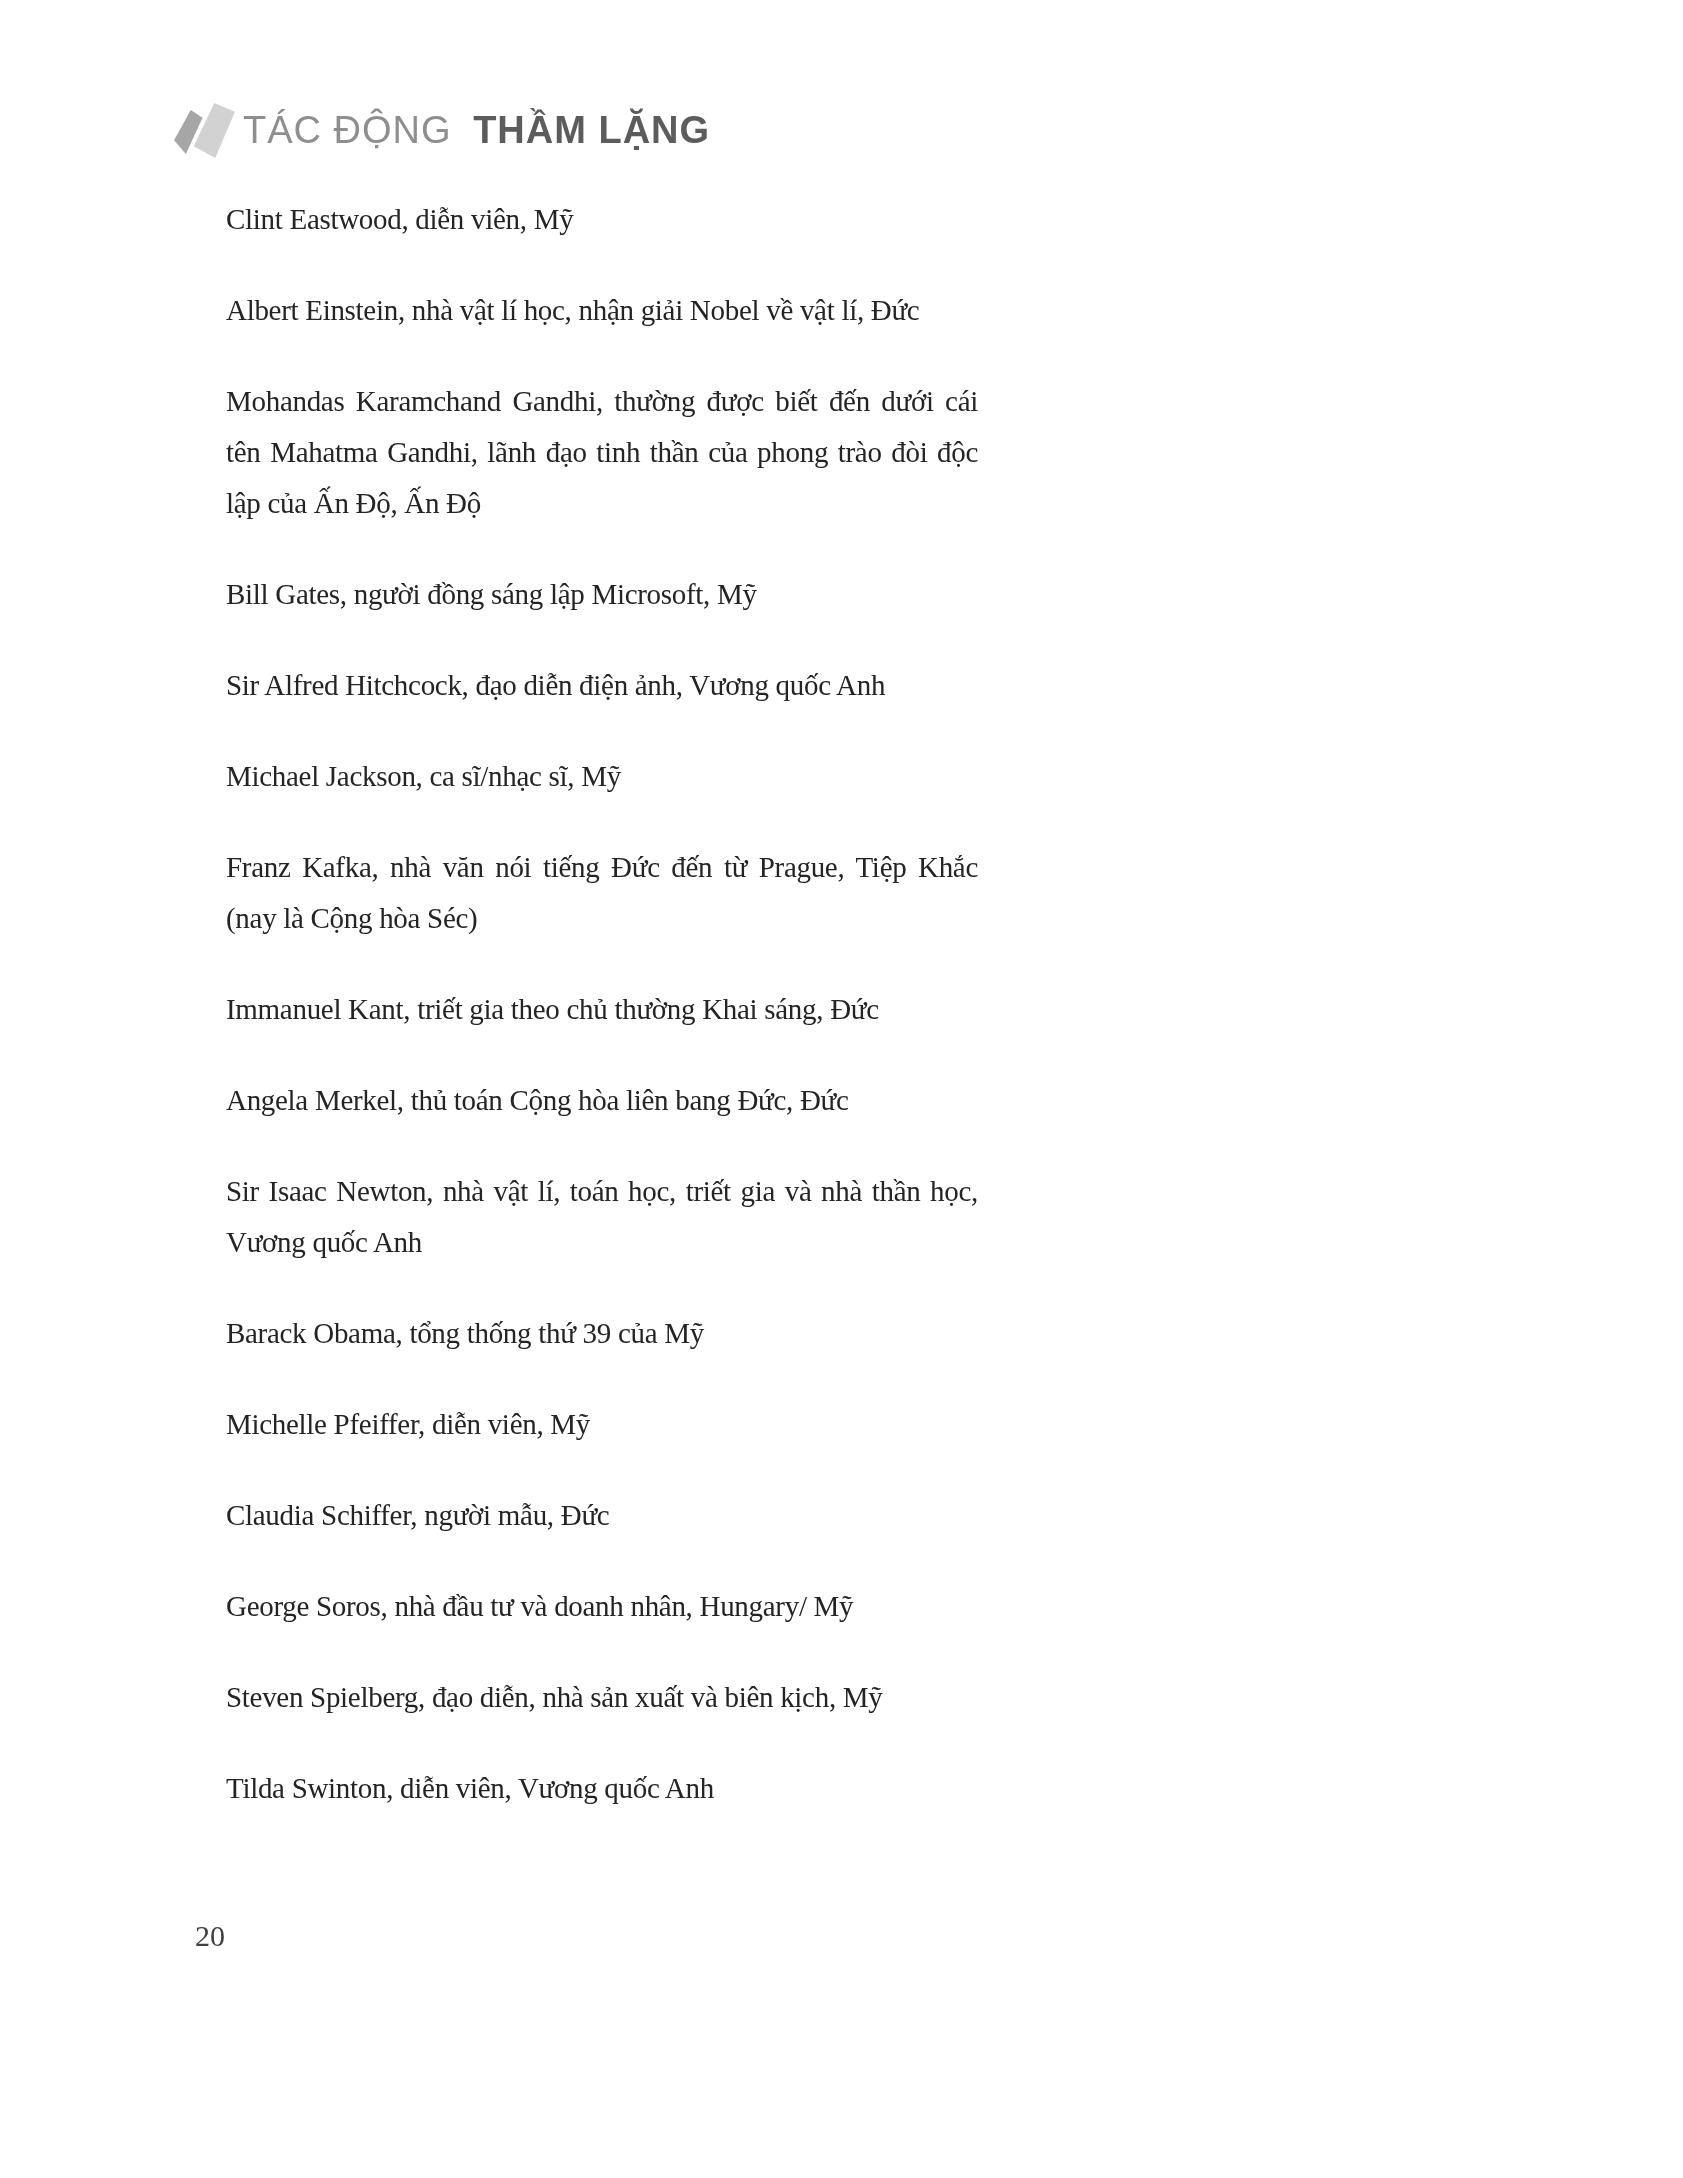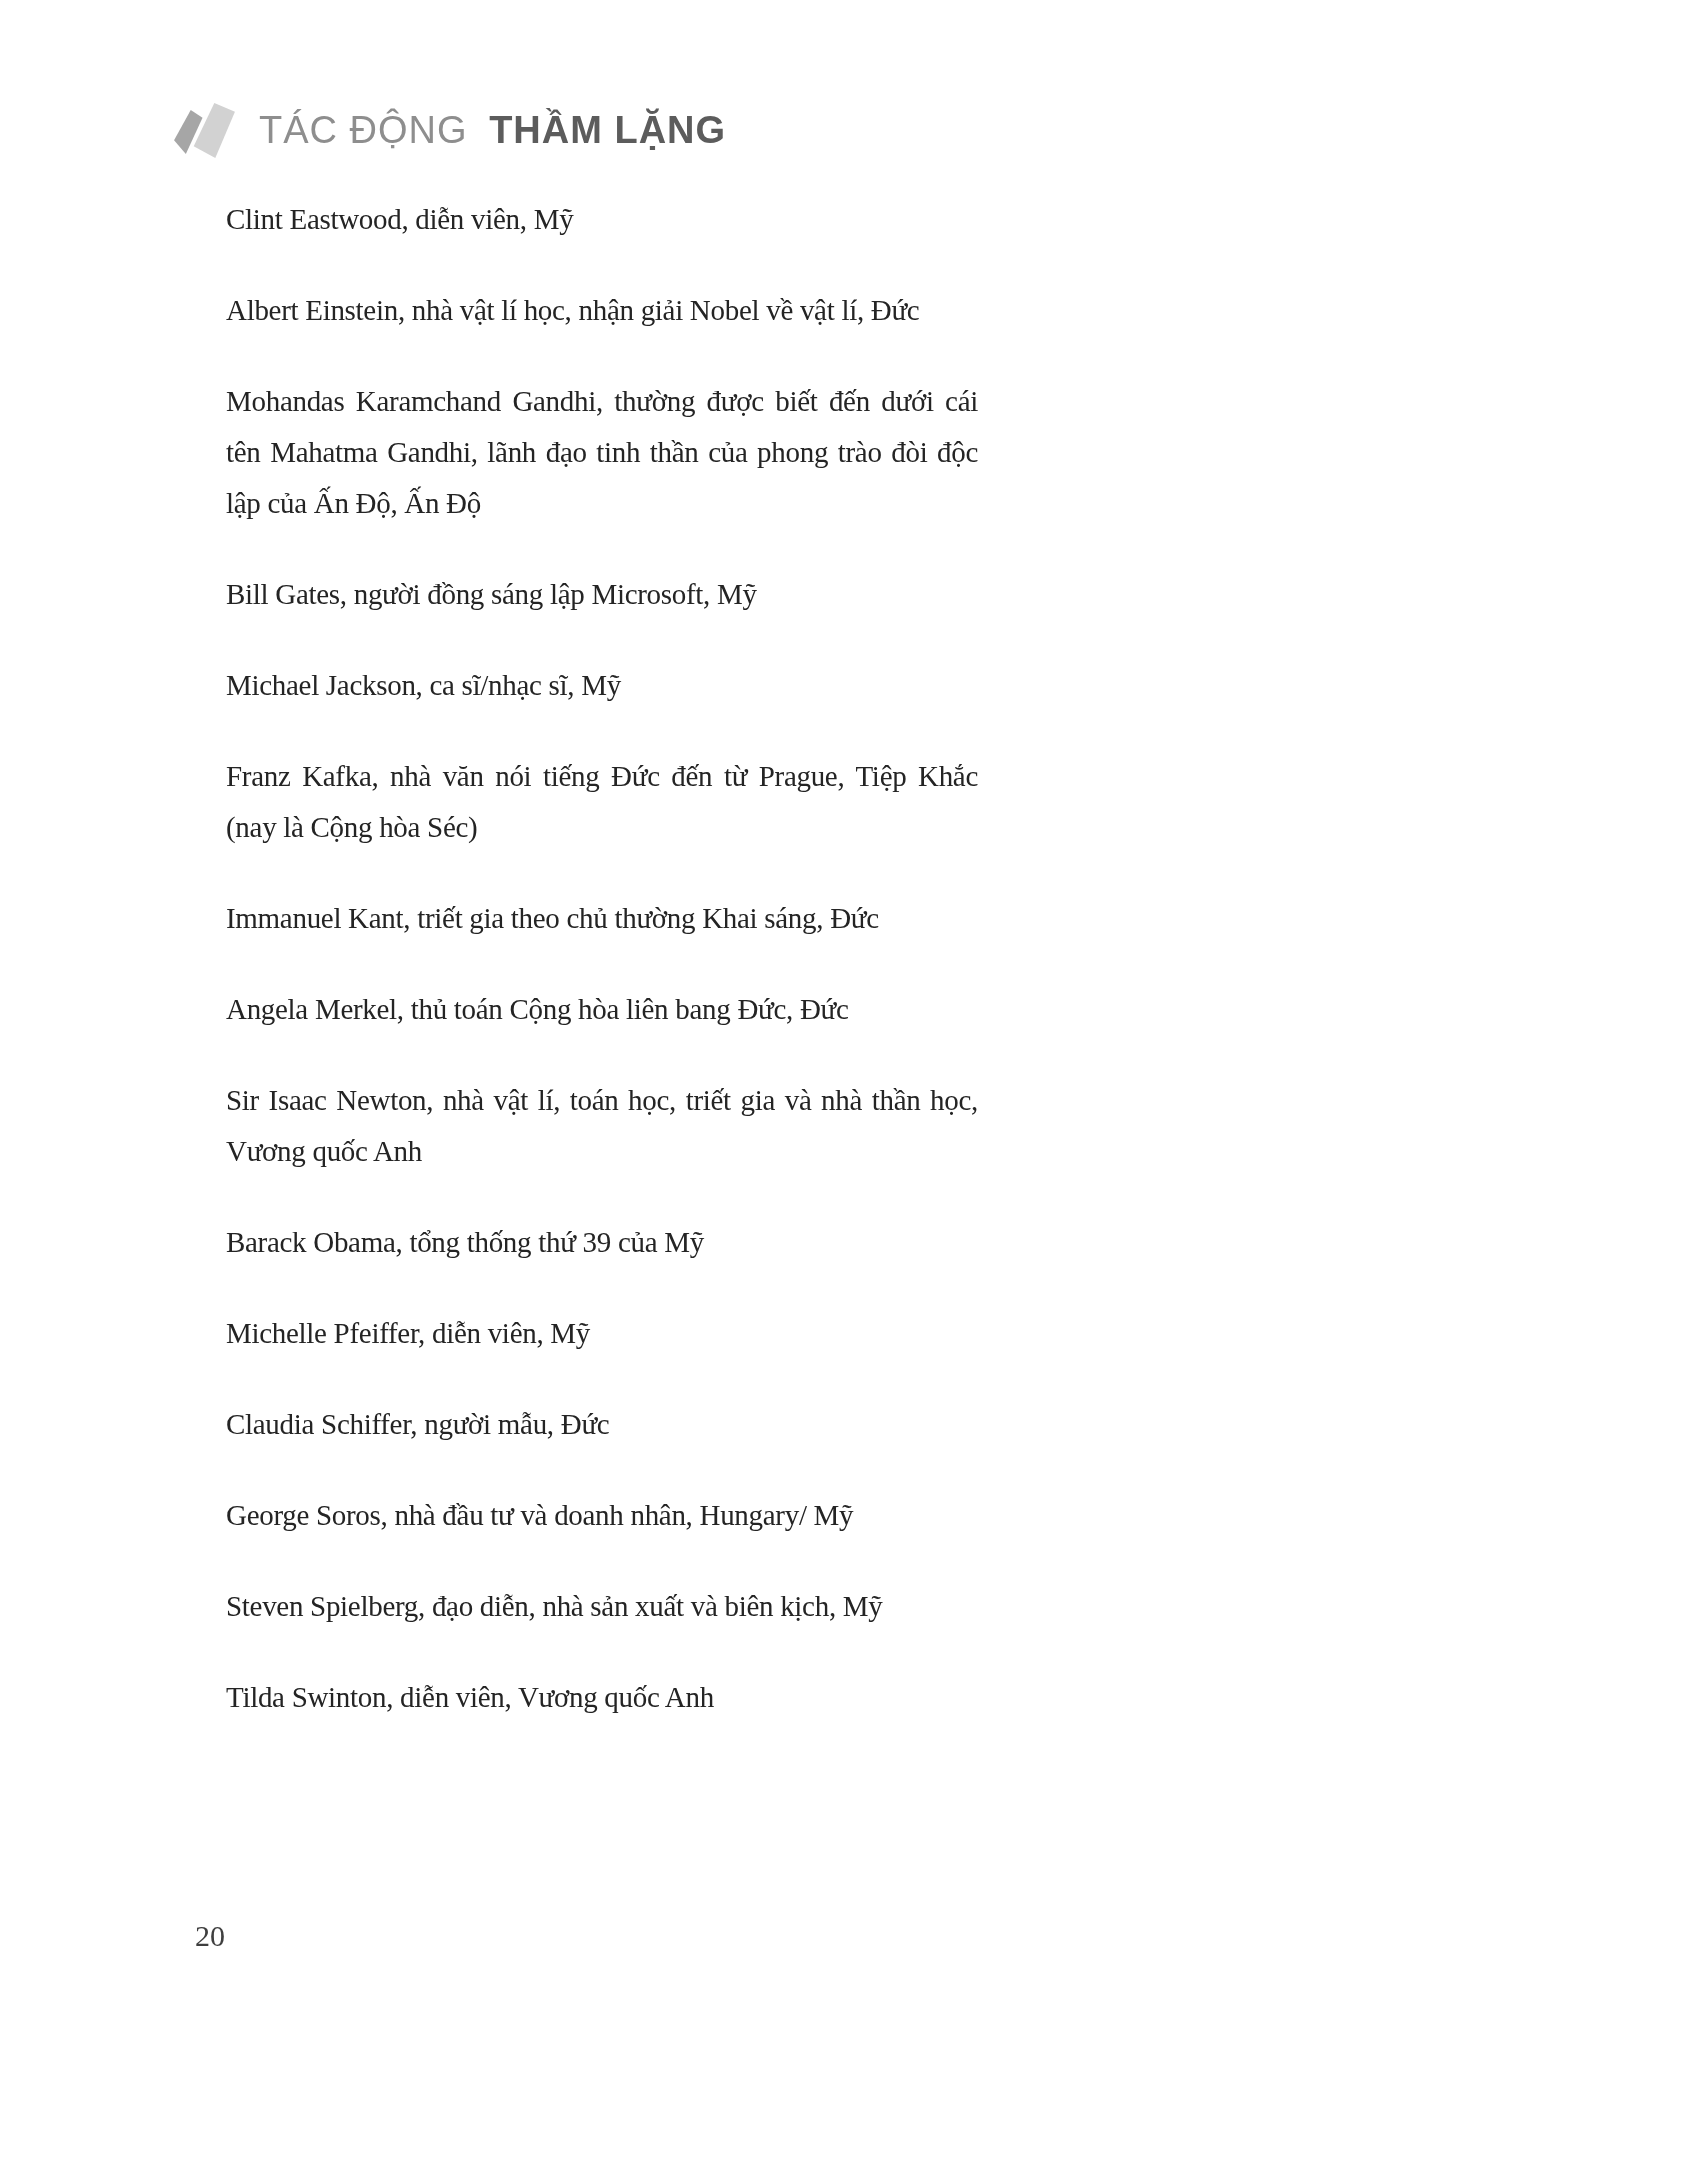--- a/index.html
+++ b/index.html
@@ -16,21 +16,21 @@
     font-family: "Liberation Serif", serif;
   }
 
   
   .header {
     position: absolute;
     left: 174px;
     top: 103px;
     display: flex;
     align-items: center;
-    gap: 24px;
+    gap: 8px;
   }
   .logo {
     width: 61px;
     height: 55px;
     flex: 0 0 auto;
   }
   .book-title {
     font-family: "Liberation Sans", sans-serif;
     font-size: 38px;
     letter-spacing: 1px;
@@ -86,20 +86,21 @@
       <span class="title-regular">TÁC ĐỘNG</span>
       <span class="title-bold">THẦM LẶNG</span>
     </div>
   </div>
 
   <div class="content">
     <p>Clint Eastwood, diễn viên, Mỹ</p>
     <p>Albert Einstein, nhà vật lí học, nhận giải Nobel về vật lí, Đức</p>
     <p>Mohandas Karamchand Gandhi, thường được biết đến dưới cái tên Mahatma Gandhi, lãnh đạo tinh thần của phong trào đòi độc lập của Ấn Độ, Ấn Độ</p>
     <p>Bill Gates, người đồng sáng lập Microsoft, Mỹ</p>
+    <p>Sir Alfred Hitchcock, đạo diễn điện ảnh, Vương quốc Anh</p>
     <p>Michael Jackson, ca sĩ/nhạc sĩ, Mỹ</p>
     <p>Franz Kafka, nhà văn nói tiếng Đức đến từ Prague, Tiệp Khắc (nay là Cộng hòa Séc)</p>
     <p>Immanuel Kant, triết gia theo chủ thường Khai sáng, Đức</p>
     <p>Angela Merkel, thủ toán Cộng hòa liên bang Đức, Đức</p>
     <p>Sir Isaac Newton, nhà vật lí, toán học, triết gia và nhà thần học, Vương quốc Anh</p>
     <p>Barack Obama, tổng thống thứ 39 của Mỹ</p>
     <p>Michelle Pfeiffer, diễn viên, Mỹ</p>
     <p>Claudia Schiffer, người mẫu, Đức</p>
     <p>George Soros, nhà đầu tư và doanh nhân, Hungary/ Mỹ</p>
     <p>Steven Spielberg, đạo diễn, nhà sản xuất và biên kịch, Mỹ</p>

